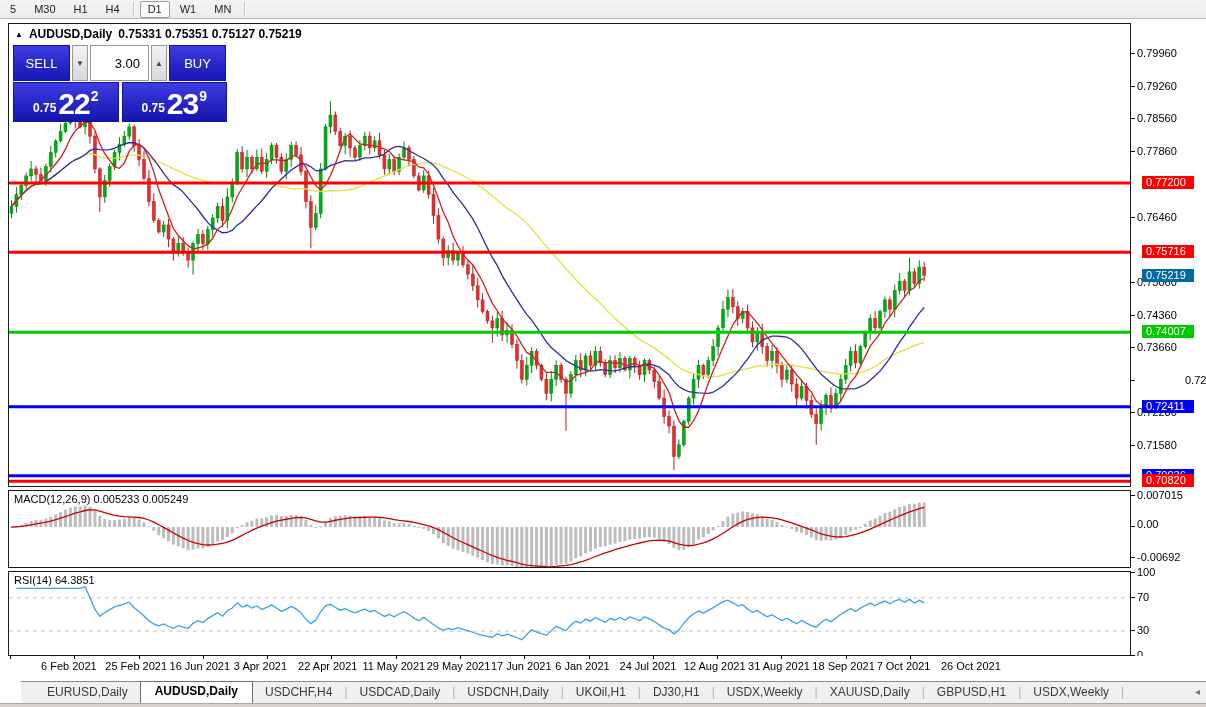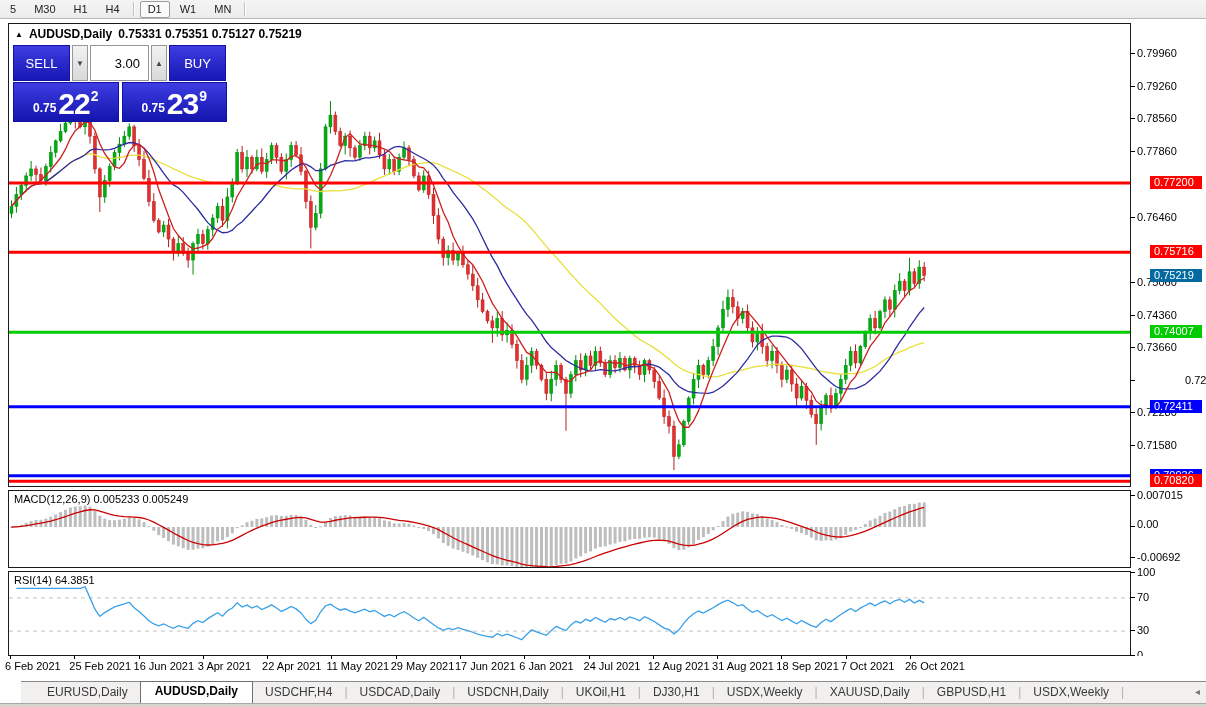--- a/index.html
+++ b/index.html
@@ -51,25 +51,25 @@
     color:#fff;display:flex;align-items:flex-end;justify-content:center;padding-bottom:3px;
   }
   .price-box .small{font-size:12px;font-weight:700;margin-right:2px;margin-bottom:3px;}
   .price-box .big{font-size:30px;font-weight:700;line-height:28px;letter-spacing:-1px;}
   .price-box .sup{font-size:14px;font-weight:700;margin-left:1px;margin-bottom:14px;}
   
   #price-axis{position:absolute;left:1130px;top:19px;width:76px;height:661px;}
   .tick-label{position:absolute;left:7px;font-size:11px;color:#000;white-space:nowrap;}
   .tick-dash{position:absolute;left:0;width:5px;height:1px;background:#000;}
   .marker{
-    position:absolute;left:20px;width:52px;font-size:11px;color:#fff;
+    position:absolute;left:12px;width:52px;font-size:11px;color:#fff;
     padding:0 0 1px 4px;line-height:12px;box-sizing:border-box;
   }
   #date-axis{position:absolute;left:0;top:656px;width:1206px;height:25px;background:#fff;}
-  .date-label{position:absolute;top:4px;font-size:11px;color:#000;white-space:nowrap;}
+  .date-label{position:absolute;top:4px;font-size:11px;color:#000;white-space:nowrap;margin-left:36px;}
   .date-tick{position:absolute;top:0;width:1px;height:3px;background:#000;}
   
   .tabbar{
     position:absolute;left:0;top:681px;width:1206px;height:22px;
     background:#f1f0ee;border-top:1px solid #8a8a8a;
     display:flex;align-items:flex-end;padding-left:14px;box-sizing:border-box;margin-left:21px;
   }
   .tab{
     font-size:12px;color:#3a3a3a;padding:3px 12px 4px 12px;white-space:nowrap;line-height:13px;
   }

